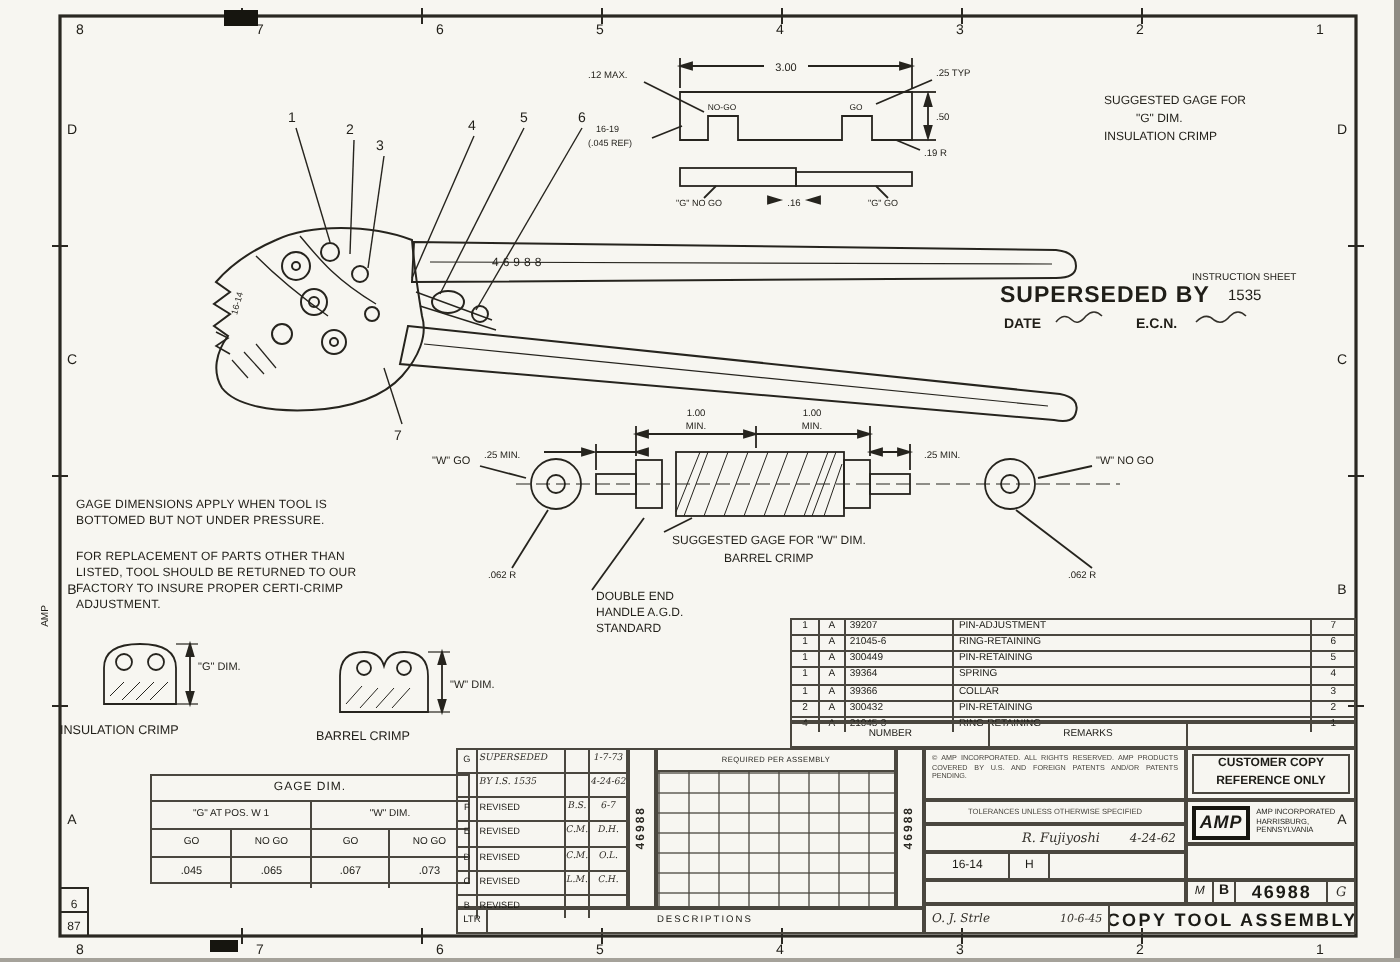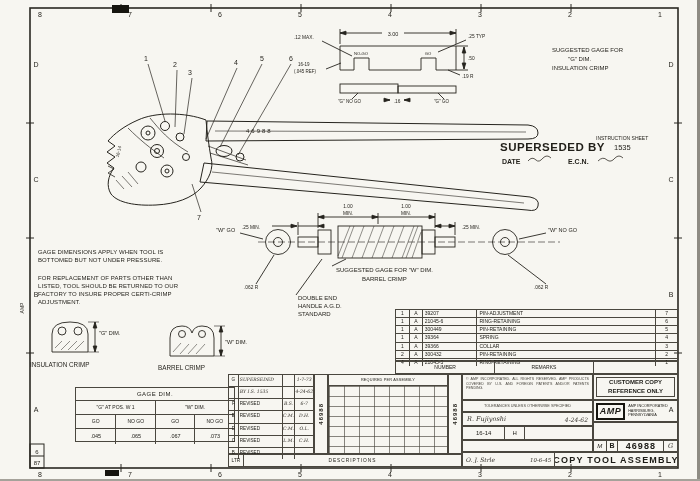--- a/index.html
+++ b/index.html
@@ -438,21 +438,21 @@
   <div class="abs bordered row" style="left:228px;top:454px;width:234px;height:13px;font-size:4.8px;line-height:11px;text-align:center;">
     <div class="c" style="width:14px;">LTR</div>
     <div class="c" style="width:220px;letter-spacing:1px;">DESCRIPTIONS</div>
   </div>
 
   <div class="abs bordered tiny" style="left:462px;top:374px;width:131px;height:26px;padding:2px 3px;font-size:3.6px;text-align:justify;">© AMP INCORPORATED. ALL RIGHTS RESERVED. AMP PRODUCTS COVERED BY U.S. AND FOREIGN PATENTS AND/OR PATENTS PENDING.</div>
 
   <div class="abs bordered tiny center" style="left:462px;top:400px;width:131px;height:12px;">TOLERANCES UNLESS OTHERWISE SPECIFIED</div>
 
   <div class="abs bordered row" style="left:462px;top:412px;width:131px;height:14px;align-items:center;padding:0 4px;">
-    <span class="hw" style="font-size:6.5px;">R. Fujiyoshi</span>
+    <span class="hw" style="font-size:6.5px;margin-left:44px;">R. Fujiyoshi</span>
     <span class="hw" style="font-size:6px;margin-left:auto;">4-24-62</span>
   </div>
 
   <div class="abs bordered row" style="left:462px;top:426px;width:131px;height:14px;font-size:6px;line-height:12px;text-align:center;">
     <div class="c" style="width:42px;">16-14</div>
     <div class="c" style="width:20px;">H</div>
     <div class="c" style="width:69px;"></div>
   </div>
 
   <div class="abs bordered" style="left:462px;top:440px;width:131px;height:12px;"></div>

